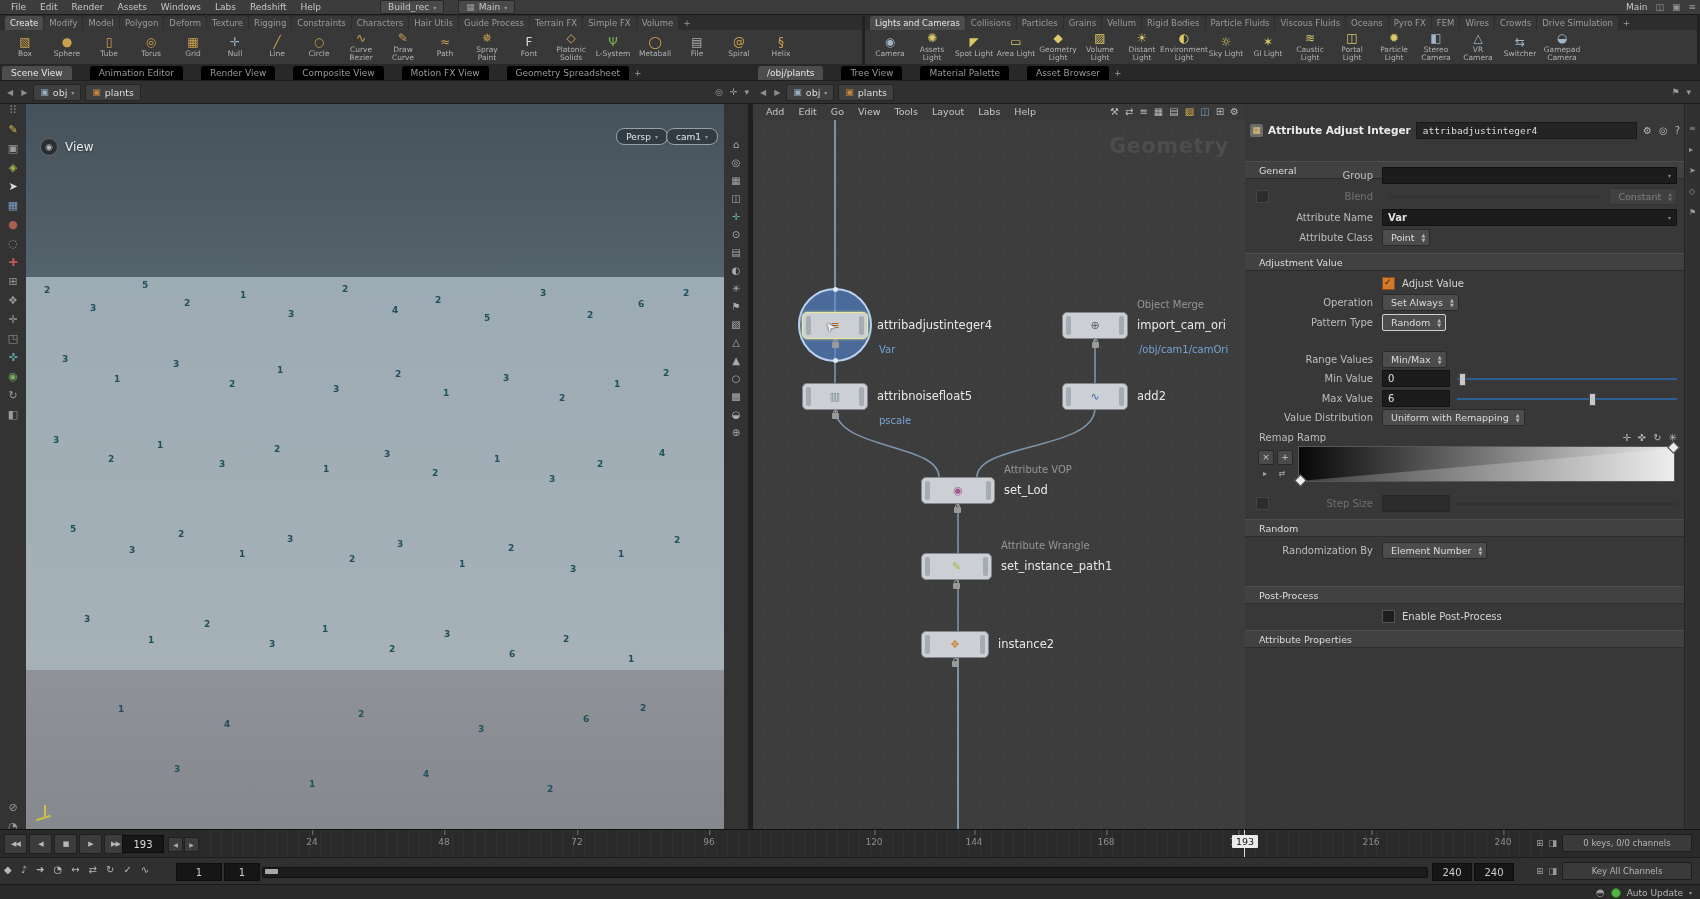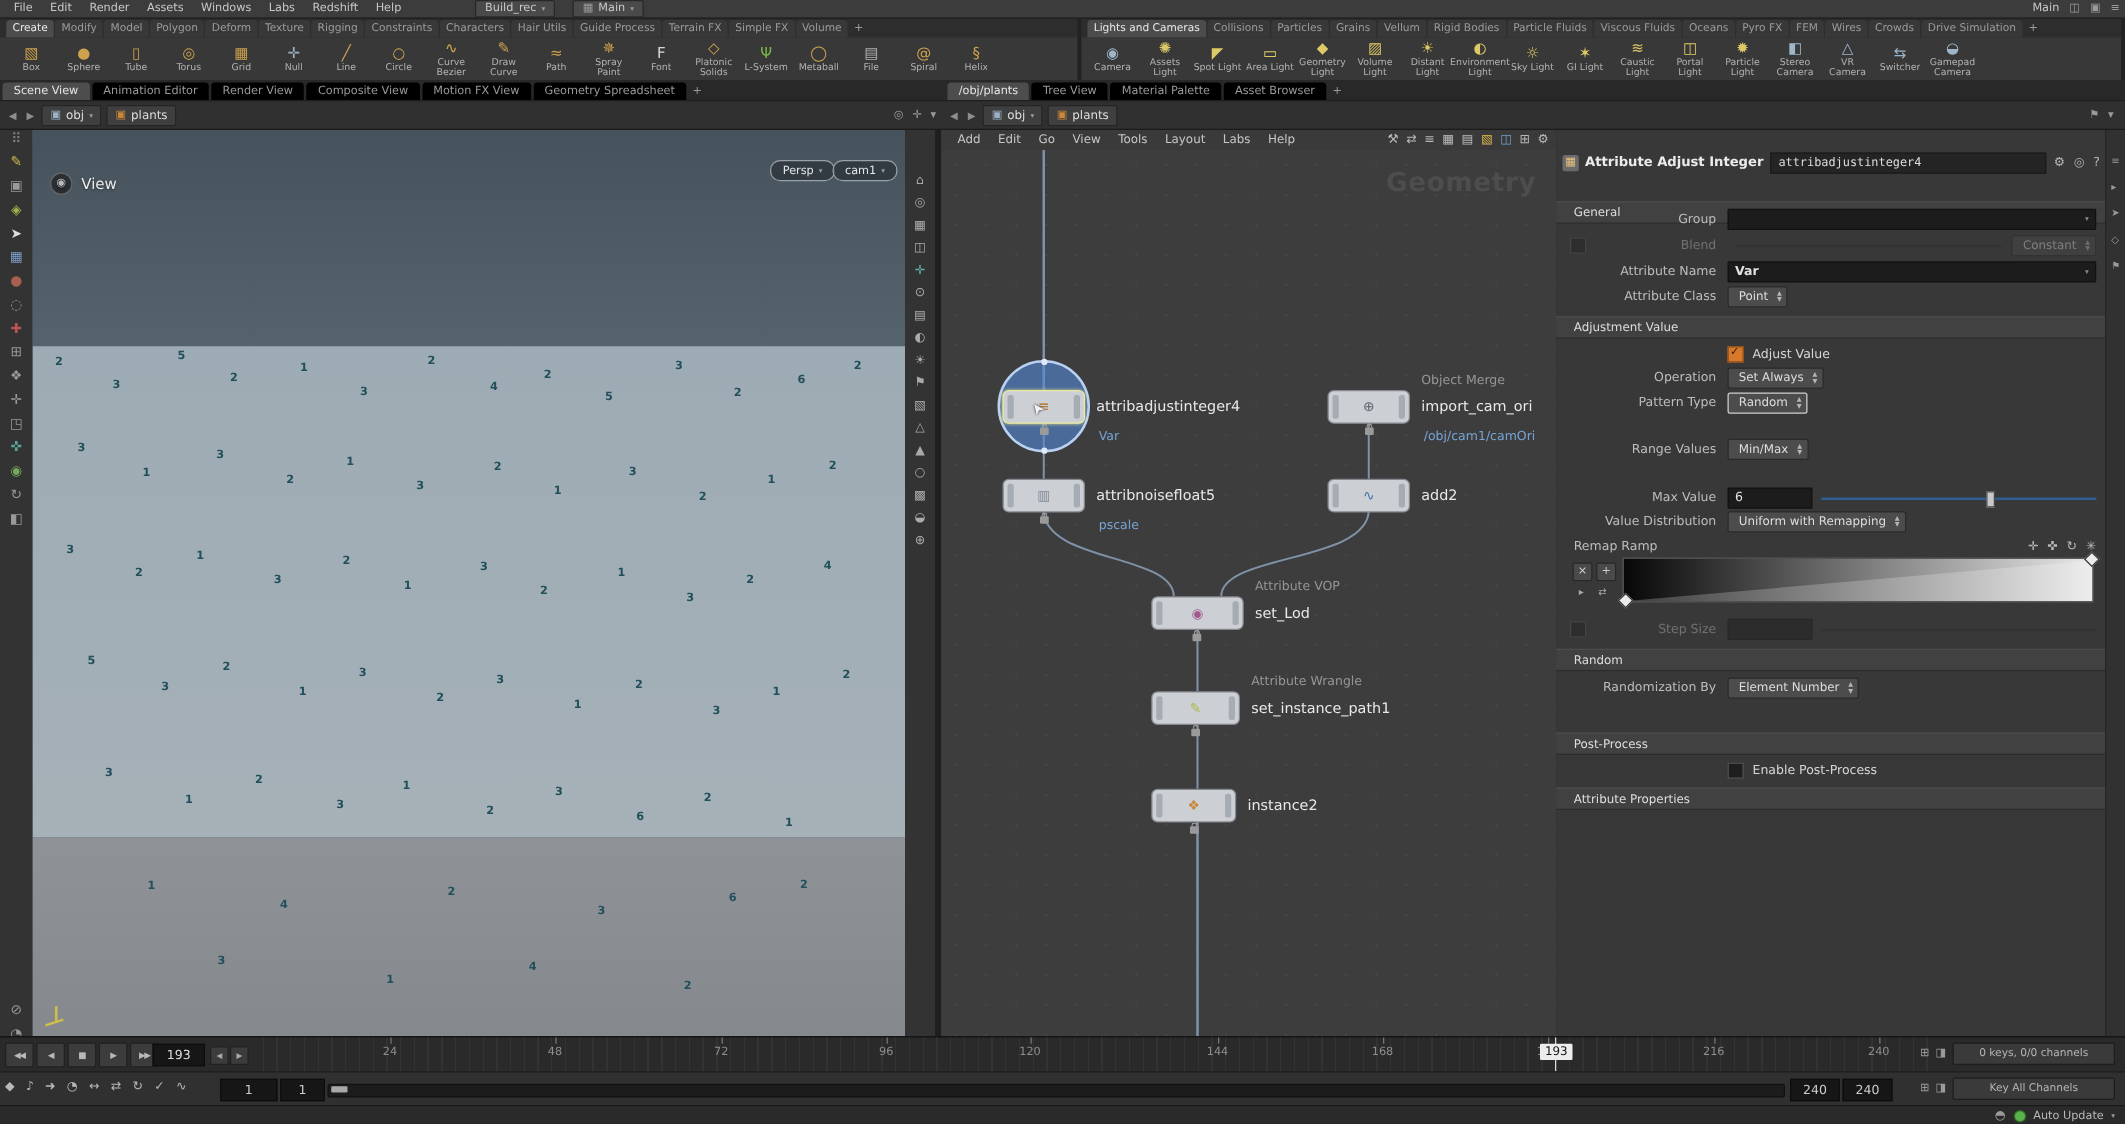--- a/index.html
+++ b/index.html
@@ -24,21 +24,21 @@
   .shelf-tab.active{background:#4c4c4c;color:#e8e8e8;}
   .tab-plus{padding:2px 5px;color:#9b9b9b;font-size:9px;}
   .shelf-tools{flex:1;display:flex;align-items:center;padding-left:4px;background:#383838;overflow:hidden;}
   .tool{width:42px;flex-shrink:0;display:flex;flex-direction:column;align-items:center;font-size:7.5px;color:#b2b2b2;line-height:1.05;text-align:center;cursor:default;}
   .tool .ticon{font-size:12px;height:14px;}
   .tool .tlabel{max-height:17px;overflow:hidden;}
 
   
   .panetabs{position:absolute;left:0;top:64px;width:100%;height:16px;background:#282828;z-index:28;}
   .ptgroup{position:absolute;bottom:0;display:flex;align-items:flex-end;}
-  .ptgroup .rep{display:flex;gap:2px;align-items:flex-end;}
+  .ptgroup .rep{display:flex;gap:18px;align-items:flex-end;}
   .ptab{padding:2px 9px;background:#000000;border-radius:3px 3px 0 0;font-size:9px;color:#999;white-space:nowrap;}
   .ptab.active{background:#4d4d4d;color:#e6e6e6;}
 
   
   .pathbar{position:absolute;left:0;top:80px;width:100%;height:22px;background:#303030;border-top:1px solid #1e1e1e;border-bottom:1px solid #1b1b1b;z-index:27;}
   .pathseg{position:absolute;top:0;bottom:0;display:flex;align-items:center;gap:4px;padding:0 5px;}
   .nav-arrow{color:#8d8d8d;font-size:8px;padding:0 2px;}
   .pchip{background:#3f3f3f;border:1px solid #252525;height:15px;padding:0 6px;font-size:9.5px;color:#ddd;display:flex;align-items:center;gap:4px;border-radius:2px;white-space:nowrap;}
   .pchip .ci{font-size:9px;}
   .path-end{margin-left:auto;display:flex;gap:7px;align-items:center;padding-right:4px;}
@@ -853,20 +853,32 @@
             </div>
           <div class="pcombo">
             <span>Min/Max</span>
             <span class="spn">
                 <span>▲</span>
                 <span>▼</span>
               </span>
           </div>
         </div>
 
+        <div class="r" style="top:267px">
+          <div class="plabelwrap">
+              <span class="plabel">Min Value</span>
+            </div>
+          <div class="pfield w56">
+              <span>0</span>
+            </div>
+          <div class="pslider">
+              <span class="ptrack"></span>
+              <span class="phandle" style="left:1%"></span>
+            </div>
+        </div>
 
         <div class="r" style="top:287px">
           <div class="plabelwrap">
               <span class="plabel">Max Value</span>
             </div>
           <div class="pfield w56">
               <span>6</span>
             </div>
           <div class="pslider">
               <span class="ptrack"></span>
@@ -975,21 +987,21 @@
     <div class="frame-field">193</div>
     <span class="stepbtn" style="left:168px">◀</span>
     <span class="stepbtn" style="left:184px">▶</span>
     <div class="ticks">
       <div>
 
       <span class="tick" style="left: 102px;">24</span>
           <span class="tick" style="left: 234px;">48</span>
           <span class="tick" style="left: 367px;">72</span>
           <span class="tick" style="left: 499px;">96</span>
-          <span class="tick" style="left: 614px;">120</span>
+          <span class="tick" style="left: 664px;">120</span>
           <span class="tick" style="left: 764px;">144</span>
           <span class="tick" style="left: 896px;">168</span>
           <span class="tick" style="left: 1028px;">192</span>
           <span class="tick" style="left: 1161px;">216</span>
           <span class="tick" style="left: 1293px;">240</span>
         </div>
       <span class="curline" style="left:1034px"></span>
       <span class="curframe" style="left:1022px">193</span>
     </div>
     <div class="keysbox">

